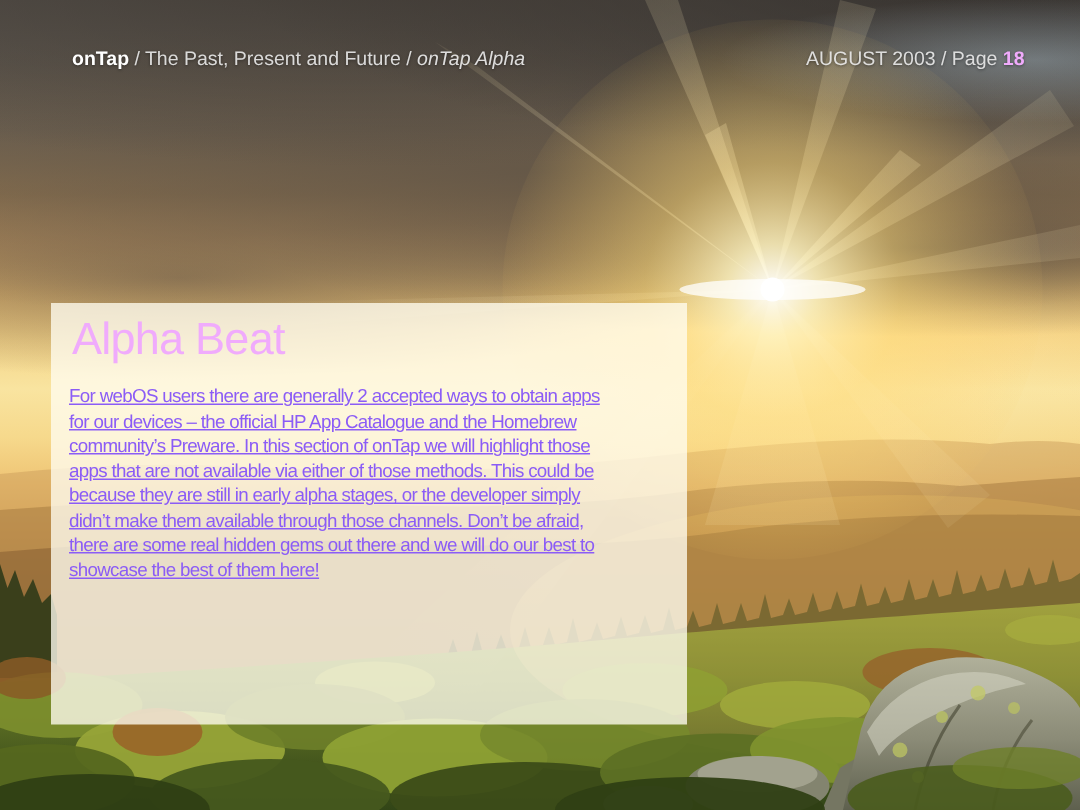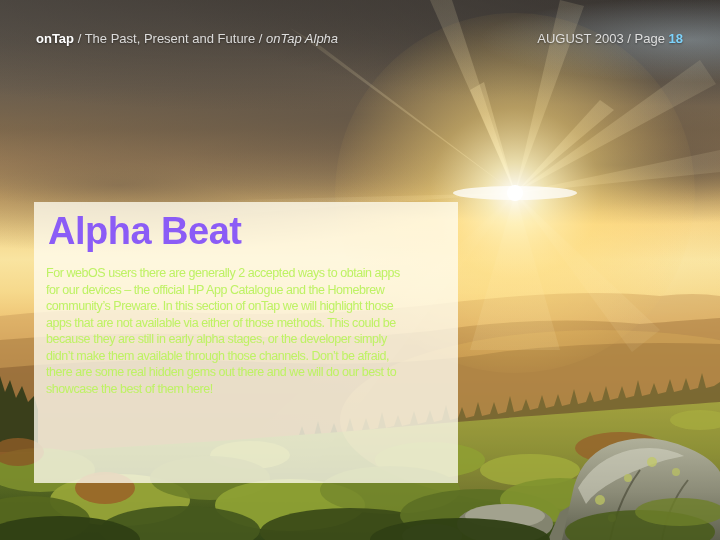--- a/index.html
+++ b/index.html
@@ -25,43 +25,43 @@
       radial-gradient(ellipse 700px 180px at 650px -20px, rgba(48,45,43,.95), rgba(48,45,43,0) 70%),
       radial-gradient(ellipse 900px 150px at 360px 115px, rgba(96,84,70,.85), rgba(96,84,70,0) 70%),
       radial-gradient(ellipse 520px 95px at 120px 185px, rgba(118,98,76,.7), rgba(118,98,76,0) 70%),
       radial-gradient(ellipse 620px 85px at 610px 165px, rgba(82,72,62,.8), rgba(82,72,62,0) 70%),
       radial-gradient(ellipse 700px 90px at 420px 212px, rgba(255,216,130,.55), rgba(255,216,130,0) 72%),
       radial-gradient(ellipse 320px 150px at 540px 250px, rgba(255,238,180,.5), rgba(255,238,180,0) 75%);
   }
   .scene { position:absolute; inset:0; }
   
   .header {
-    position:absolute; top:31px; left:36px; right:37px;
+    position:absolute; top:31px; left:48px; right:37px;
     display:flex; justify-content:space-between; align-items:center;
     font-size:13px; color:rgba(255,255,255,.93);
     text-shadow:0 1px 2px rgba(0,0,0,.4);
   }
   .header .brand { font-weight:bold; color:#fff; }
   .header .crumb { color:rgba(240,240,240,.88); }
   .header .section { font-style:italic; color:rgba(240,240,240,.9); }
-  .header .pagenum { font-weight:bold; color:#7dd3fc; }
+  .header .pagenum { font-weight:bold; color:#f0abfc; }
   .header span { white-space:pre; }
   
   .panel {
     position:absolute; left:34px; top:202px; width:424px; height:281px;
     background:rgba(255,252,240,.78);
     padding:9px 6px 12px 12px;
   }
   .panel h1 {
-    font-size:38px; line-height:1.08; font-weight:bold;
-    letter-spacing:-.5px; color:#8b5cf6; margin:0 0 13px 2px;
+    font-size:30px; line-height:1.08; font-weight:normal;
+    letter-spacing:-.5px; color:#f0abfc; margin:0 0 13px 2px;
   }
   .panel p {
     font-size:12.5px; line-height:16.5px; letter-spacing:-.45px;
-    color:#bef264; white-space:pre; margin:0;
+    color:#8b5cf6; white-space:pre; margin:0;text-decoration:underline;
   }
   .panel p.footnote { margin-top:16px; }
 </style>
 </head>
 <body>
 
 <div class="slide">
 
   <div class="sky"></div>
   <div class="clouds"></div>

